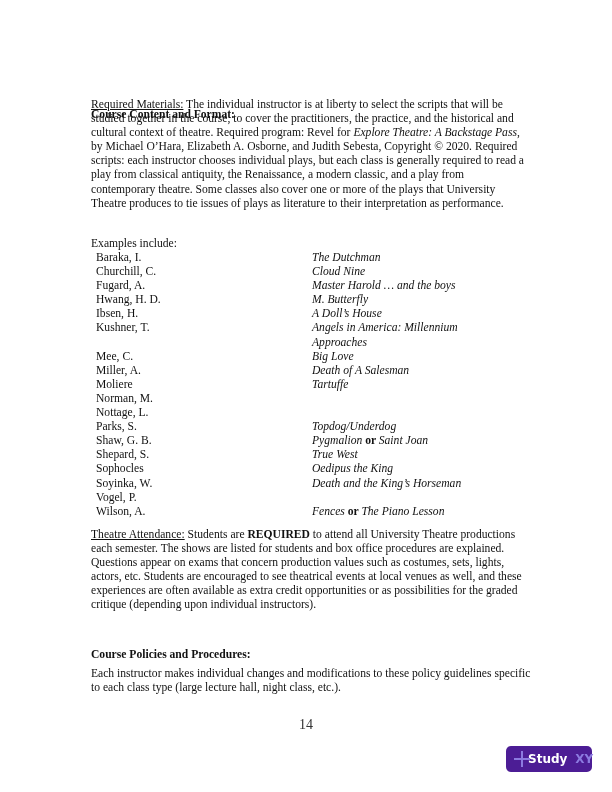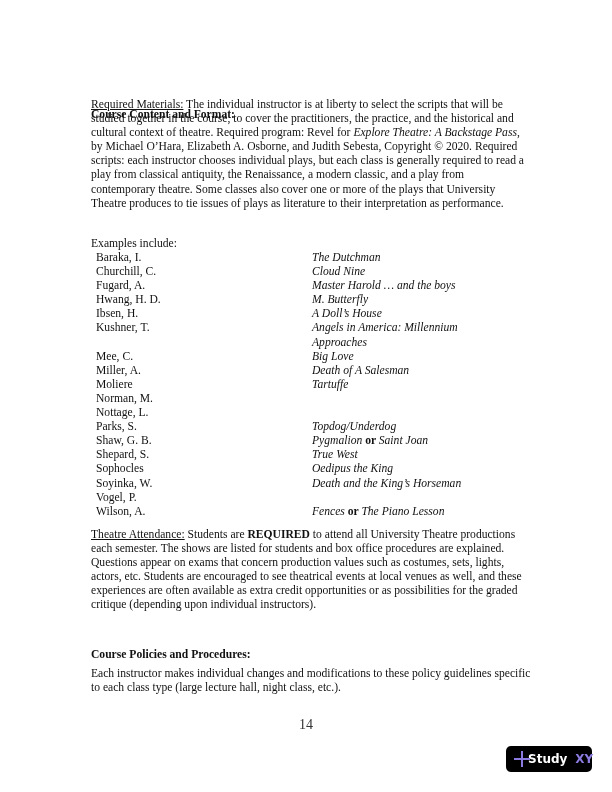--- a/index.html
+++ b/index.html
@@ -13,21 +13,21 @@
   .ul { text-decoration: underline; }
   .para { margin: 0; }
   .list { position: absolute; left: 96px; top: 251px; width: 420px; }
   .row { display: flex; }
   .row .author { width: 216px; }
   .row .title { width: 200px; font-style: italic; }
   .title .plain { font-style: normal; font-weight: bold; }
   .pagenum { position: absolute; left: 0; width: 612px; text-align: center; top: 718px; font-size: 14px; color: #333; }
   .badge {
     position: absolute; left: 506px; top: 746px; width: 86px; height: 26px;
-    background: #000000; border-radius: 5px; display: flex; align-items: center;
+    background: #4c1d95; border-radius: 5px; display: flex; align-items: center;
     font-family: "DejaVu Sans", sans-serif; font-weight: bold; font-size: 12px; color: #fff; gap: 8px;
   }
   .badge .plus { width: 16px; height: 16px; margin-left: 8px; margin-right: 6px; position: relative; }
   .badge .plus::before, .badge .plus::after { content: ""; position: absolute; background: #8c7be0; }
   .badge .plus::before { left: 7px; top: 0; width: 2px; height: 16px; }
   .badge .plus::after { left: 0; top: 7px; width: 16px; height: 2px; }
   .badge .xy { color: #8c7be0; }
 </style>
 </head>
 <body>

